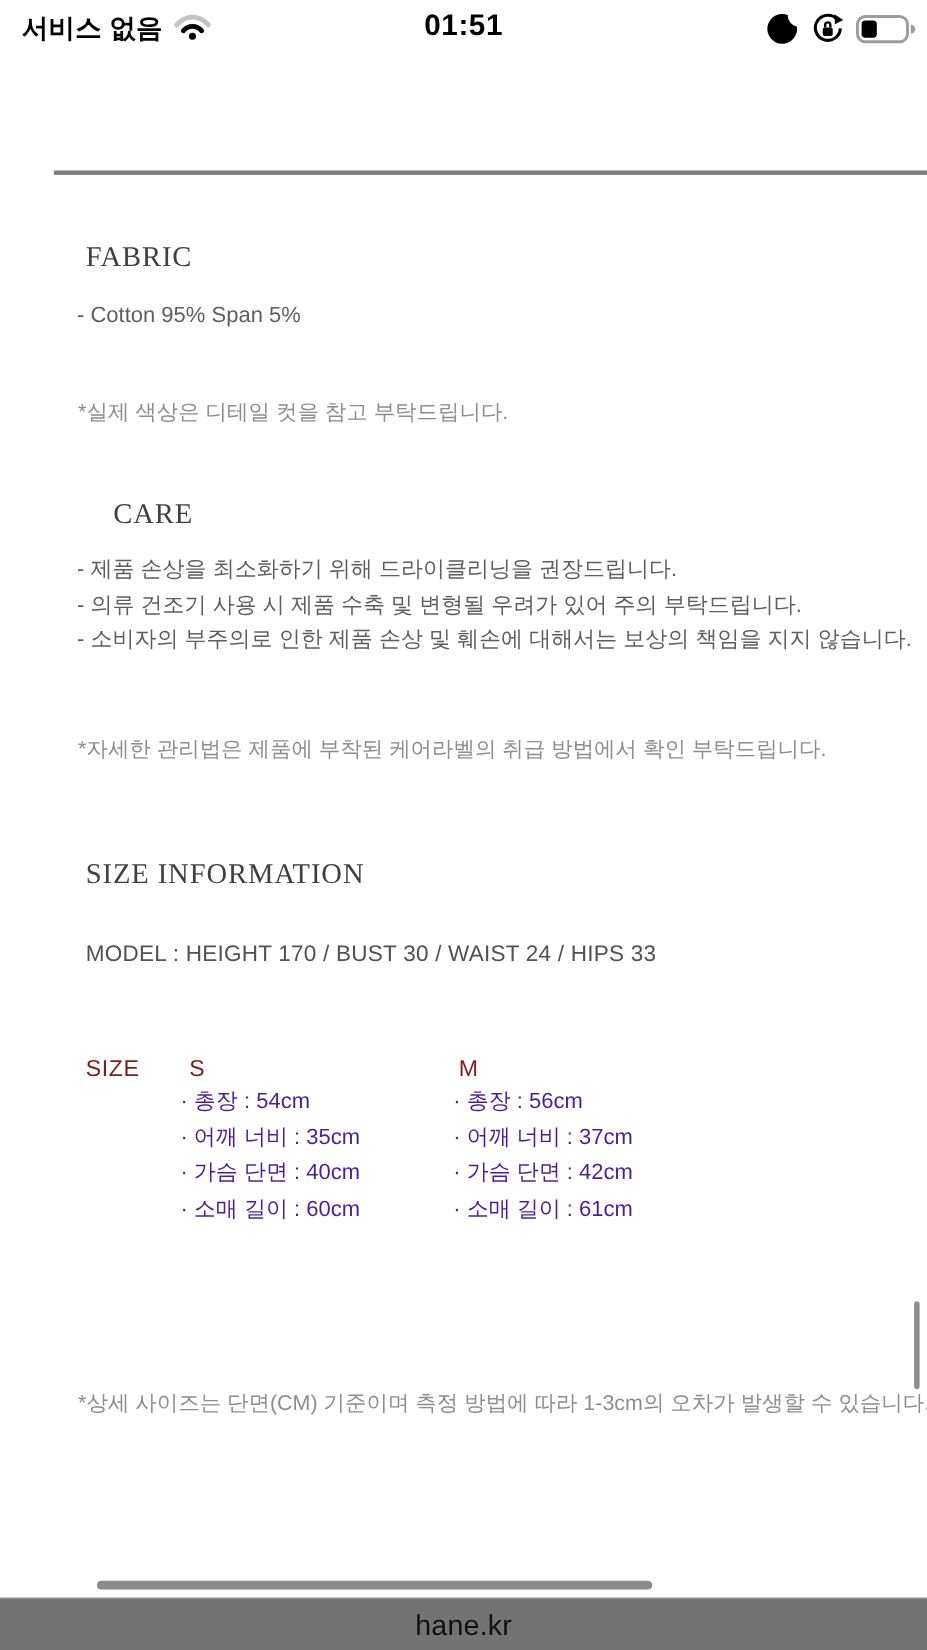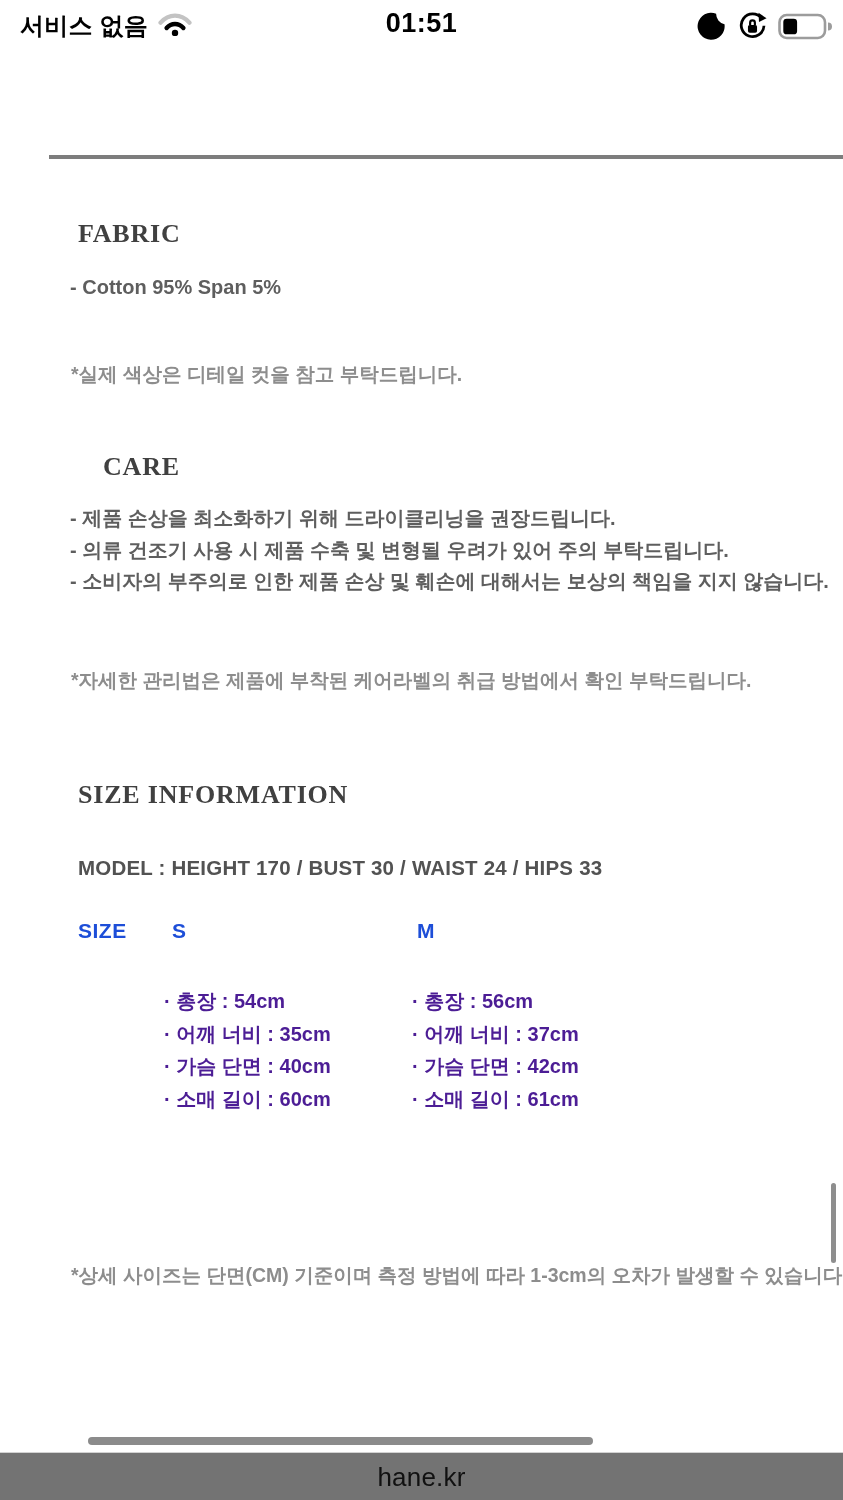--- a/index.html
+++ b/index.html
@@ -1,21 +1,21 @@
 <!DOCTYPE html>
 <html><head>
 <meta charset="utf-8">
 <style>
   html,body{margin:0;padding:0;}
   body{
     width:843px;height:1500px;position:relative;background:#ffffff;
     font-family:"Liberation Sans", sans-serif;overflow:hidden;
     -webkit-font-smoothing:antialiased;
   }
-  .abs{position:absolute;font-weight:bold;}
+  .abs{position:absolute;}
 
   
   .status-bar{
     position:absolute;top:0;left:0;right:0;height:50px;
     display:flex;align-items:center;padding:0 11px 0 20px;box-sizing:border-box;
   }
   .sb-left{display:flex;align-items:center;gap:10px;margin-top:2px;}
   .carrier{font-size:24px;font-weight:600;color:#000;letter-spacing:0.2px;}
   .sb-time{
     position:absolute;left:0;right:0;top:8px;text-align:center;
@@ -31,21 +31,21 @@
 
   
   .serif-heading{
     font-family:"Liberation Serif", serif;
     font-size:26px;color:#404040;letter-spacing:0.8px;white-space:nowrap;
   }
   .body-line{font-size:20px;color:#5e5e5e;white-space:nowrap;}
   .note-line{font-size:19.5px;color:#8d8d8d;white-space:nowrap;}
   .care-list{line-height:31.5px;font-size:20px;color:#5e5e5e;white-space:nowrap;}
   .model-line{font-size:20.5px;color:#525252;white-space:nowrap;letter-spacing:0.2px;margin-top:20px;}
-  .size-header{font-size:21px;color:#1d4ed8;white-space:nowrap;letter-spacing:0.5px;}
+  .size-header{font-size:21px;color:#7f1d1d;white-space:nowrap;letter-spacing:0.5px;margin-top:41px;}
   .measure-col{line-height:32.5px;font-size:20px;color:#4c1d95;white-space:nowrap;}
 
   
   .fabric-heading{left:78px;top:219px;}
   .fabric-line{left:70px;top:276px;}
   .fabric-note{left:71px;top:361px;}
   .care-heading{left:78px;top:452px;margin-left:25px;}
   .care-lines{left:70px;top:503px;}
   .care-note{left:71px;top:667px;}
   .size-heading{left:78px;top:780px;}

